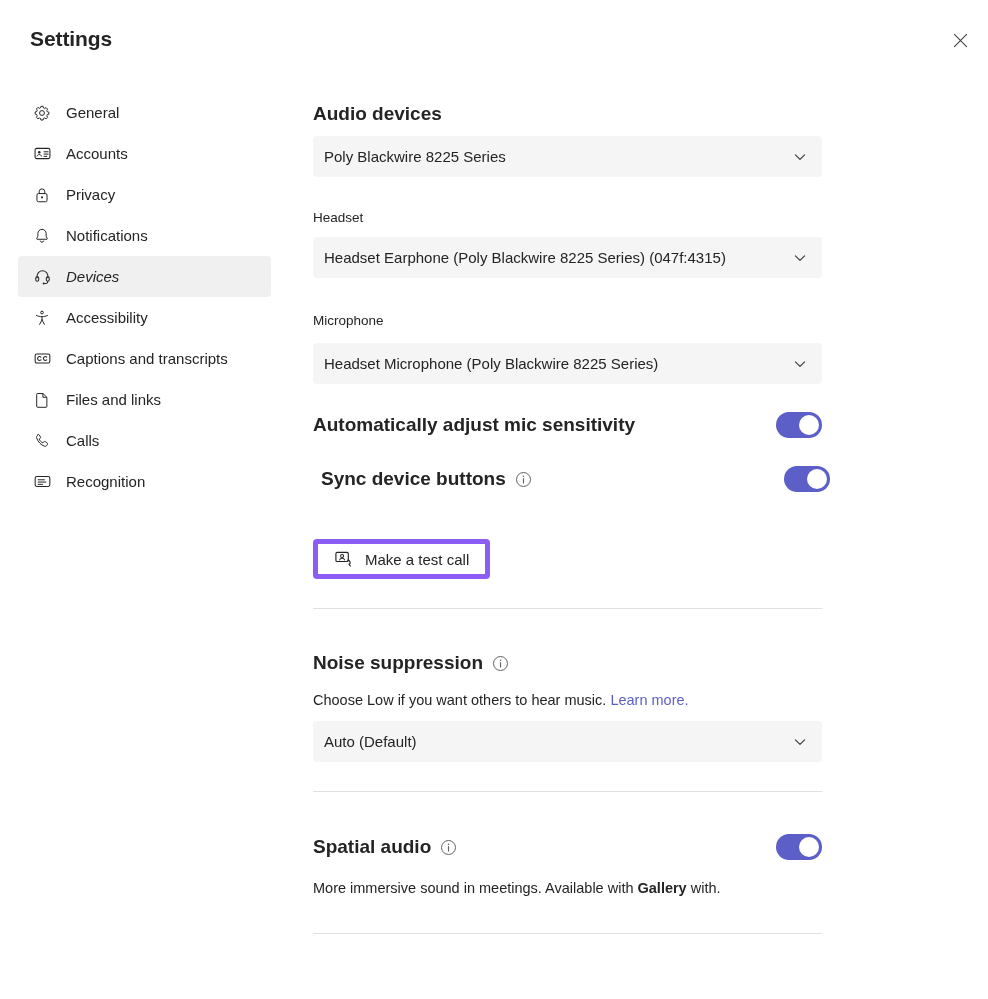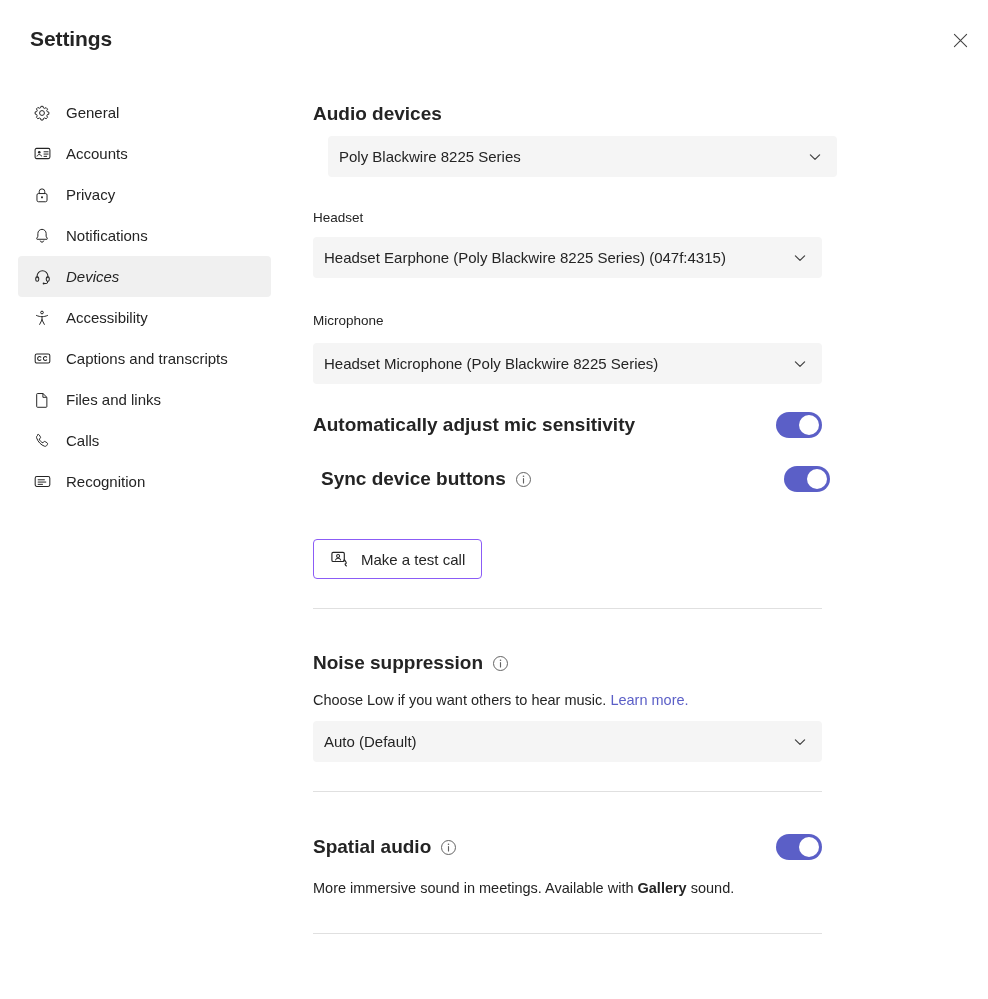--- a/index.html
+++ b/index.html
@@ -137,21 +137,21 @@
     flex: 0 0 17px;
     cursor: pointer;
     color: #616161;
   }
 
   .btn-outline {
     display: inline-flex;
     align-items: center;
     height: 40px;
     padding: 0 16px;
-    border: 1px solid #8b5cf6;
+    border: 5px solid #8b5cf6;
     border-radius: 4px;
     background: #ffffff;
     cursor: pointer;
     font-size: 15px;
     color: #242424;
     font-family: inherit;
   }
   .btn-outline .btn-icon {
     display: flex; align-items: center; justify-content: center;
     width: 20px; height: 20px; margin-right: 11px;
@@ -172,21 +172,21 @@
   }
   .link {
     color: #5b5fc7;
     text-decoration: none;
     cursor: pointer;
   }
   .bold-inline { font-weight: 700; }
 
   
   .p-audio-title   { position:absolute; left:0; top:103px; }
-  .p-audio-dd      { position:absolute; left:15px; top:136px; }
+  .p-audio-dd      { position:absolute; left:0; top:136px; }
   .p-spk-label     { position:absolute; left:0; top:210px; }
   .p-spk-dd        { position:absolute; left:0; top:237px; }
   .p-mic-label     { position:absolute; left:0; top:313px; }
   .p-mic-dd        { position:absolute; left:0; top:343px; }
   .p-autoadj       { position:absolute; left:0; top:412px; }
   .p-syncbtn       { position:absolute; left:8px; top:466px; }
   .p-testcall      { position:absolute; left:0; top:539px; }
   .p-div1          { position:absolute; left:0; top:608px; }
   .p-ns-title      { position:absolute; left:0; top:652px; }
   .p-ns-help       { position:absolute; left:0; top:692px; }
@@ -428,19 +428,19 @@
             <path d="M9 8.1v4.6" stroke="#616161" stroke-width="1.2" stroke-linecap="round"></path>
           </svg>
         </span>
       </span>
       <button class="toggle">
         <span class="knob"></span>
       </button>
     </div>
 
     <div class="helper-text p-sa-help">
-      <span>More immersive sound in meetings. Available with </span><span class="bold-inline">Gallery</span><span> sound.</span>
+      <span>More immersive sound in meetings. Available with </span><span class="bold-inline">Gallery</span><span> with.</span>
     </div>
 
     <hr class="divider p-div3">
 
   </section>
 </div>
 
 </body></html>

